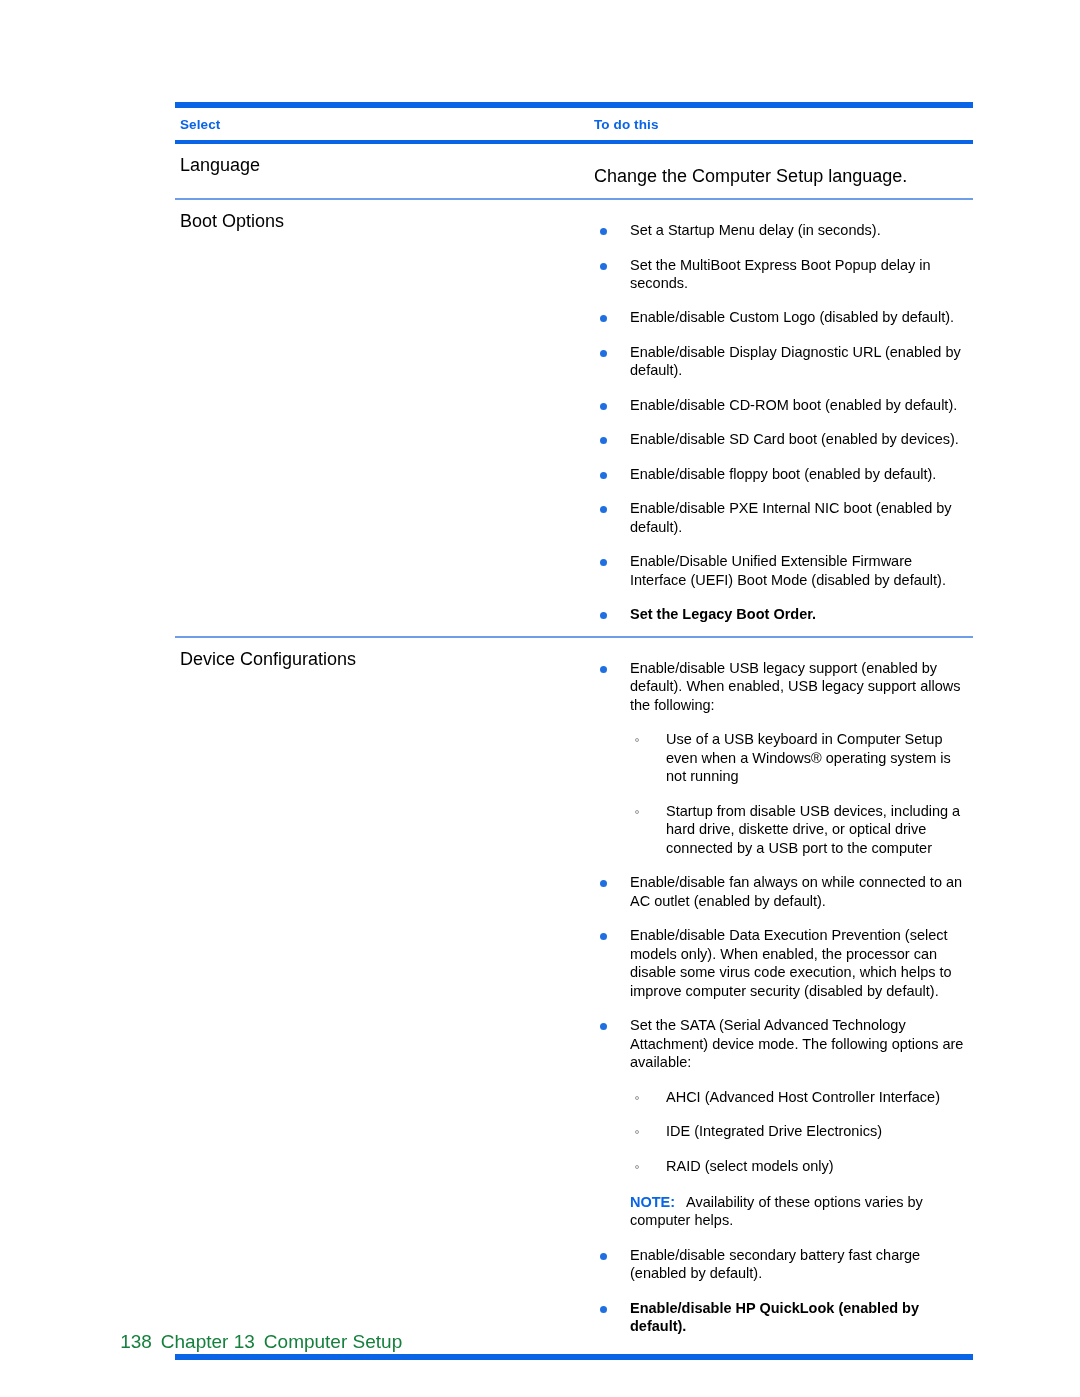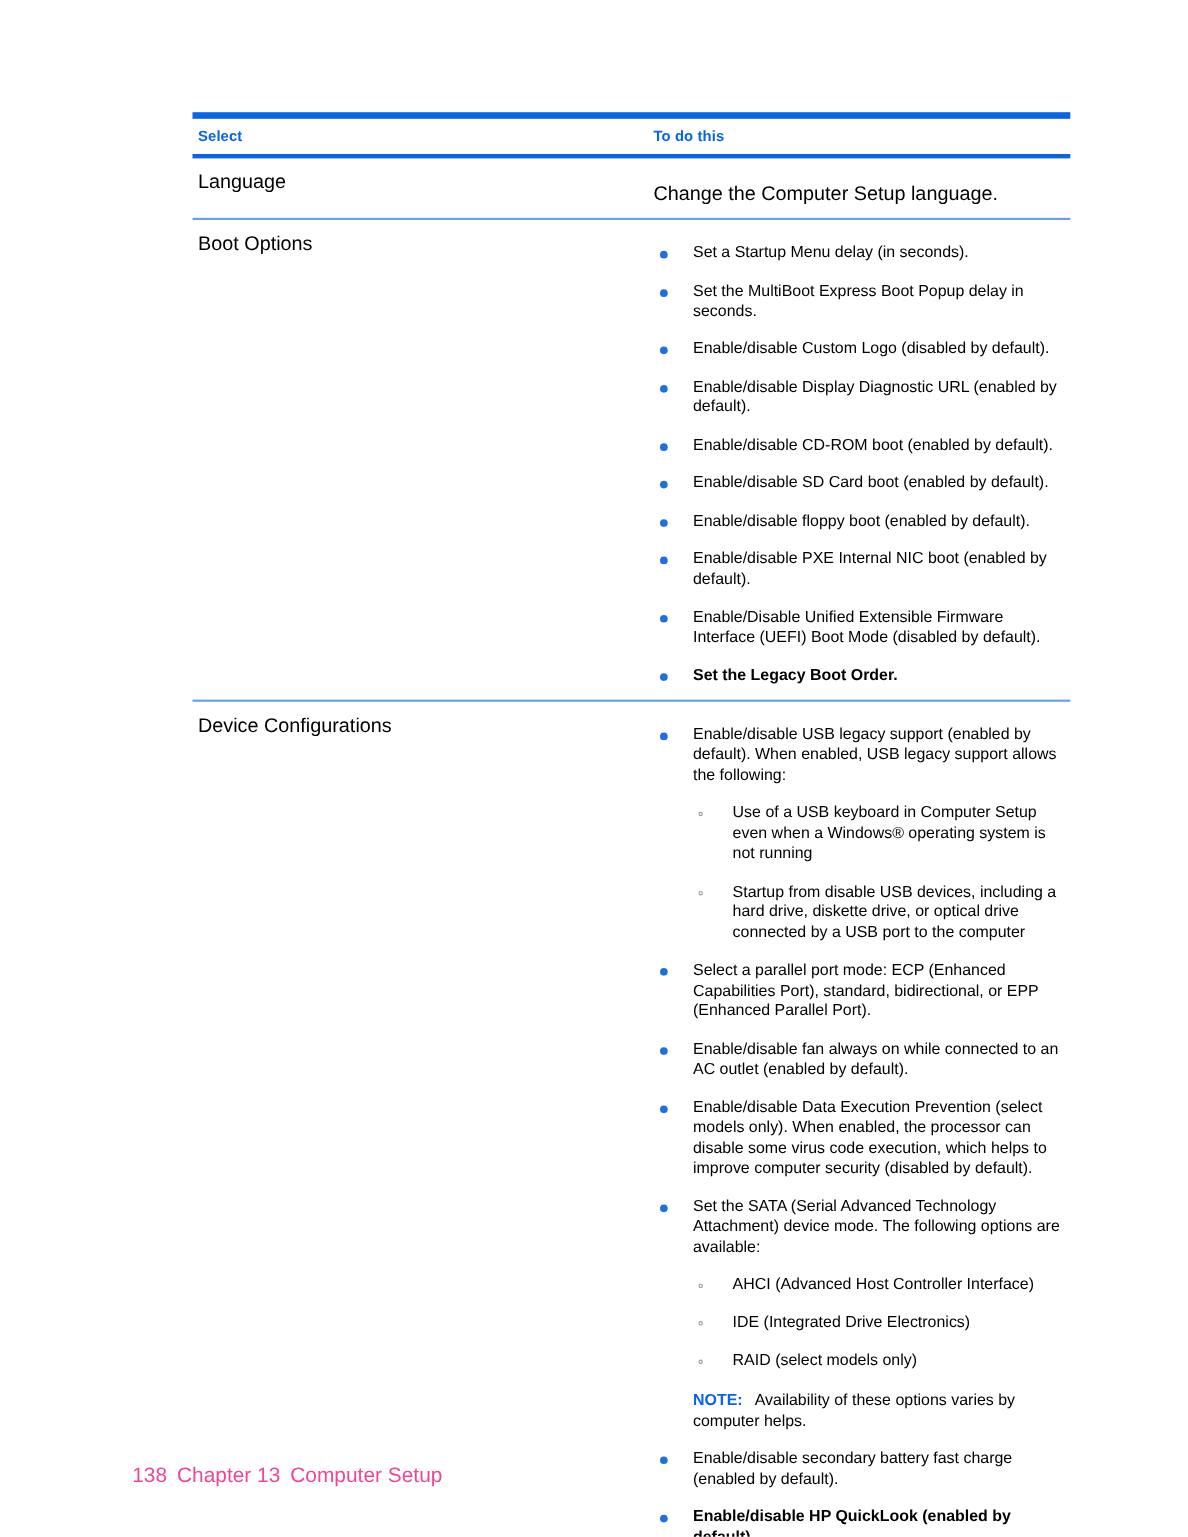--- a/index.html
+++ b/index.html
@@ -150,21 +150,21 @@
     font-weight: bold;
   }
   .note-gap { display: inline-block; width: 11px; }
 
   
   .footer {
     position: absolute;
     left: 99px;
     top: 1309px;
     font-size: 19px;
-    color: #ec4899;
+    color: #15803d;
     white-space: pre;
   }
   .footer .pg { font-weight: normal; }
   .footer .sep1 { display: inline-block; width: 9px; }
   .footer .sep2 { display: inline-block; width: 9px; }
 </style>
 </head>
 <body>
 
 <div class="page">
@@ -199,21 +199,21 @@
       <div class="col-select">
         <span class="cell-text">Boot Options</span>
       </div>
       <div class="col-todo">
         <ul class="lvl1">
           <li><span class="dot"></span><span>Set a Startup Menu delay (in seconds).</span></li>
           <li><span class="dot"></span><span>Set the MultiBoot Express Boot Popup delay in seconds.</span></li>
           <li><span class="dot"></span><span>Enable/disable Custom Logo (disabled by default).</span></li>
           <li><span class="dot"></span><span>Enable/disable Display Diagnostic URL (enabled by default).</span></li>
           <li><span class="dot"></span><span>Enable/disable CD-ROM boot (enabled by default).</span></li>
-          <li><span class="dot"></span><span>Enable/disable SD Card boot (enabled by default).</span></li>
+          <li><span class="dot"></span><span>Enable/disable SD Card boot (enabled by devices).</span></li>
           <li><span class="dot"></span><span>Enable/disable floppy boot (enabled by default).</span></li>
           <li><span class="dot"></span><span>Enable/disable PXE Internal NIC boot (enabled by default).</span></li>
           <li><span class="dot"></span><span>Enable/Disable Unified Extensible Firmware Interface (UEFI) Boot Mode (disabled by default).</span></li>
           <li><span class="dot"></span><span>Set the Legacy Boot Order.</span></li>
         </ul>
       </div>
     </div>
 
     <div class="row-rule"></div>
 
@@ -226,21 +226,20 @@
 
           <li>
             <span class="dot"></span>
             <span>Enable/disable USB legacy support (enabled by default). When enabled, USB legacy support allows the following:</span>
             <ul class="lvl2">
               <li><span class="ring"></span><span>Use of a USB keyboard in Computer Setup even when a Windows® operating system is not running</span></li>
               <li><span class="ring"></span><span>Startup from disable USB devices, including a hard drive, diskette drive, or optical drive connected by a USB port to the computer</span></li>
             </ul>
           </li>
 
-          <li><span class="dot"></span><span>Select a parallel port mode: ECP (Enhanced Capabilities Port), standard, bidirectional, or EPP (Enhanced Parallel Port).</span></li>
 
           <li><span class="dot"></span><span>Enable/disable fan always on while connected to an AC outlet (enabled by default).</span></li>
 
           <li><span class="dot"></span><span>Enable/disable Data Execution Prevention (select models only). When enabled, the processor can disable some virus code execution, which helps to improve computer security (disabled by default).</span></li>
 
           <li>
             <span class="dot"></span>
             <span>Set the SATA (Serial Advanced Technology Attachment) device mode. The following options are available:</span>
             <ul class="lvl2">
               <li><span class="ring"></span><span>AHCI (Advanced Host Controller Interface)</span></li>

